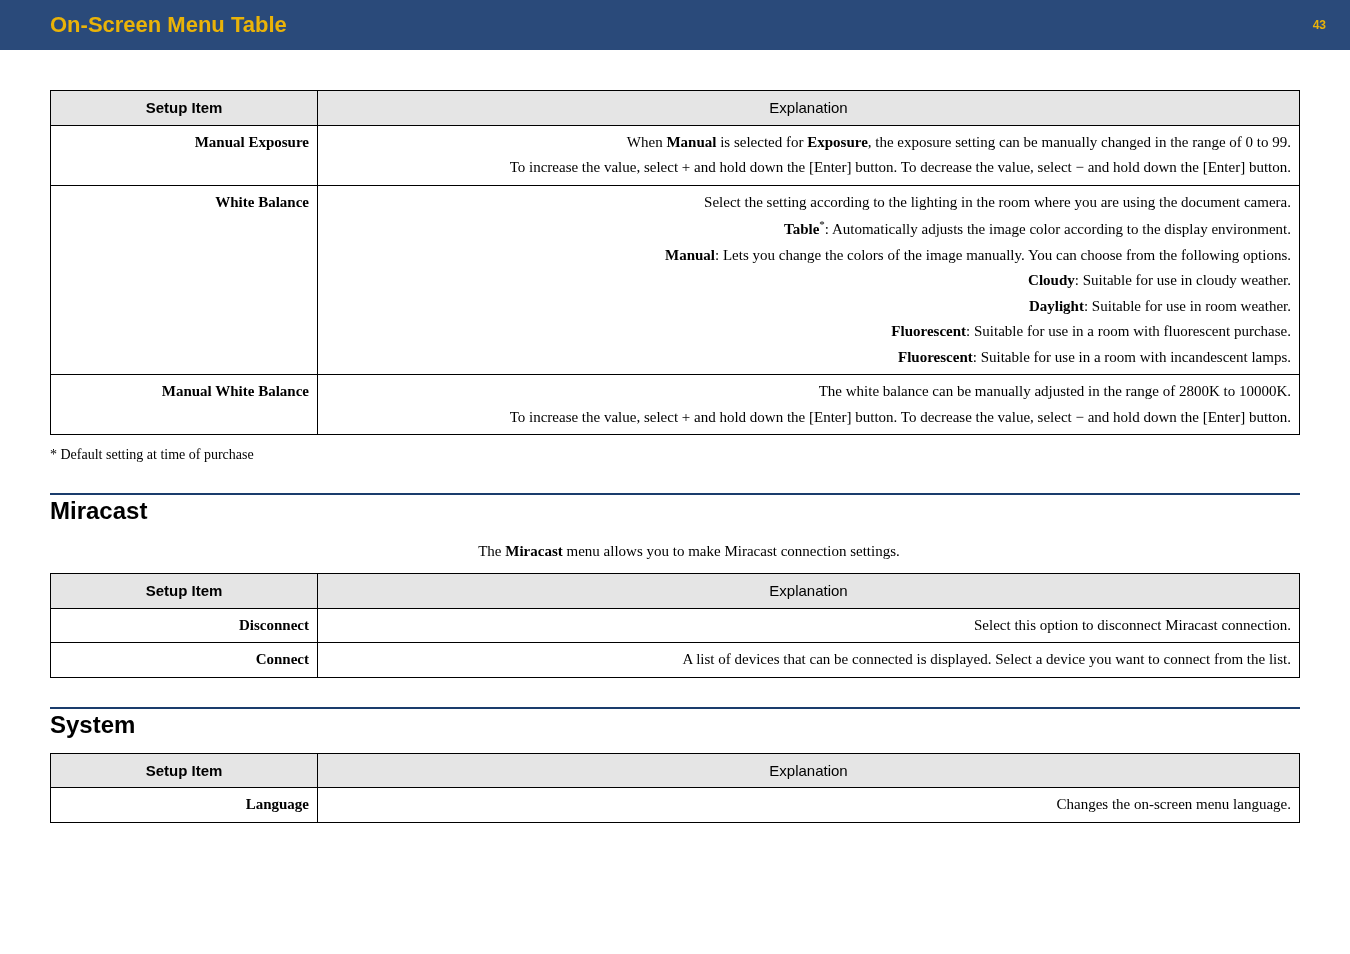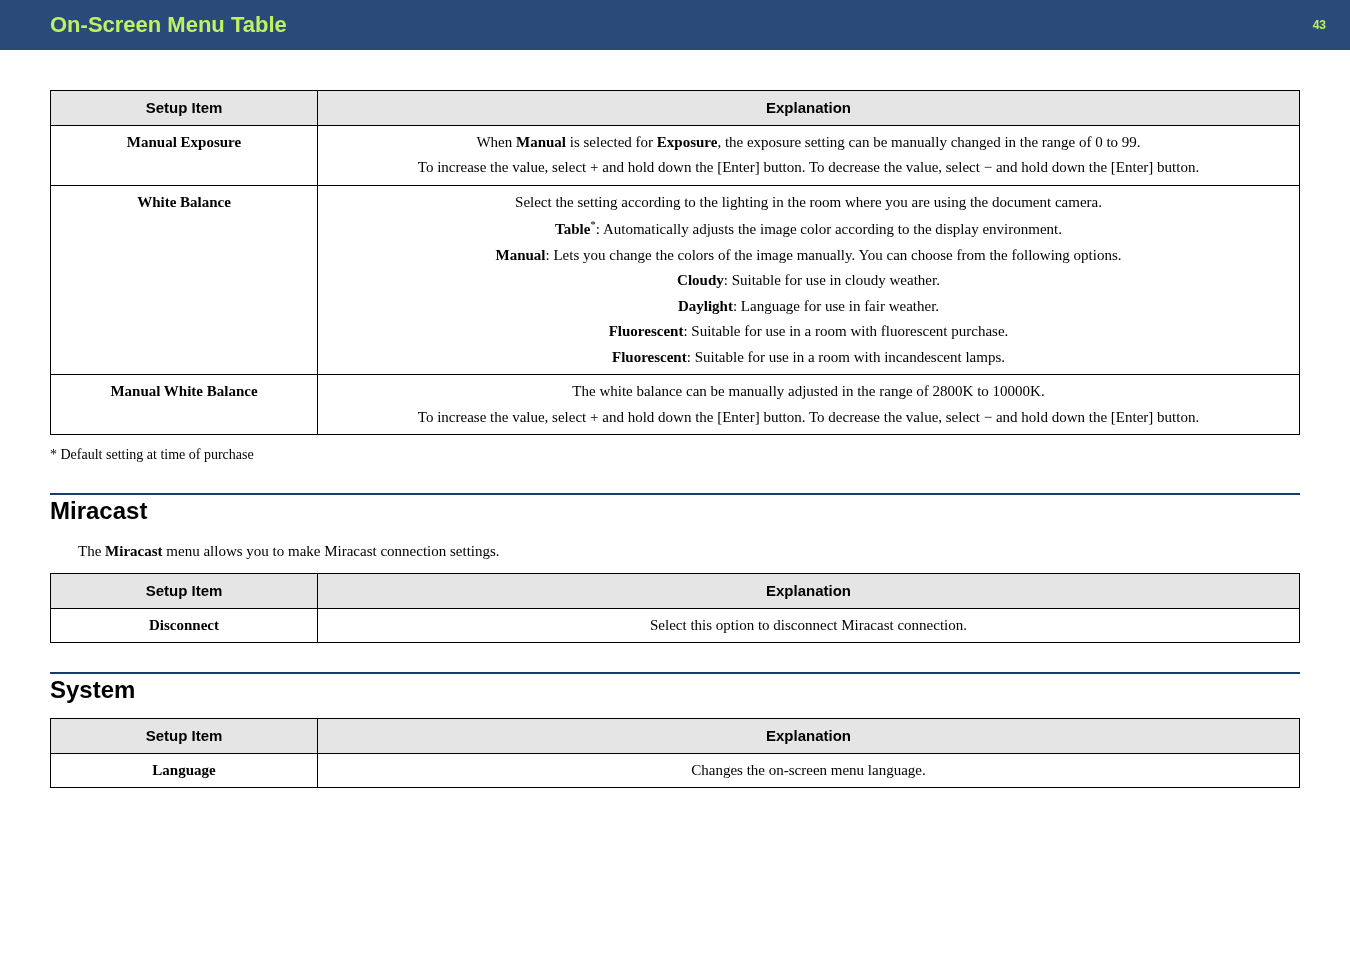--- a/index.html
+++ b/index.html
@@ -5,21 +5,21 @@
   body {
     margin: 0;
     padding: 0;
     font-family: "Times New Roman", serif;
     font-size: 15px;
     color: #000;
     background: #fff;
   }
   .header-bar {
     background: #2a4a7a;
-    color: #bef264;
+    color: #eab308;
     display: flex;
     justify-content: space-between;
     align-items: center;
     padding: 12px 24px 12px 50px;
     font-family: Arial, Helvetica, sans-serif;
   }
   .header-title {
     font-size: 22px;
     font-weight: bold;
   }
@@ -31,29 +31,29 @@
     padding: 40px 50px 20px 50px;
   }
   table {
     border-collapse: collapse;
     width: 100%;
     margin-bottom: 12px;
   }
   th, td {
     border: 1px solid #000;
     padding: 4px 8px;
-    text-align: center;
+    text-align: right;
     vertical-align: top;
     line-height: 1.7;
   }
   th {
     background: #e5e5e5;
     text-align: center;
     font-family: Arial, Helvetica, sans-serif;
-    font-weight: bold;
+    font-weight: normal;
     font-size: 15px;
   }
   .col-setup {
     width: 250px;
     font-weight: bold;
   }
   .footnote {
     font-size: 14px;
     margin: 4px 0 30px 0;
   }
@@ -64,20 +64,21 @@
   }
   .section-title {
     font-family: Arial, Helvetica, sans-serif;
     font-size: 24px;
     font-weight: bold;
     margin: 0 0 14px 0;
   }
   .section-intro {
     margin: 0 0 10px 28px;
     line-height: 1.6;
+    text-align: center;
   }
   .b { font-weight: bold; }
   sup { font-size: 11px; }
 </style>
 </head>
 <body>
 
 <div class="header-bar">
   <span class="header-title">On-Screen Menu Table</span>
   <span class="header-page">43</span>
@@ -98,21 +99,21 @@
         <span>To increase the value, select + and hold down the [Enter] button. To decrease the value, select − and hold down the [Enter] button.</span>
       </td>
     </tr>
     <tr>
       <td class="col-setup">White Balance</td>
       <td>
         <span>Select the setting according to the lighting in the room where you are using the document camera.</span><br>
         <span class="b">Table</span><sup>*</sup><span>: Automatically adjusts the image color according to the display environment.</span><br>
         <span class="b">Manual</span><span>: Lets you change the colors of the image manually. You can choose from the following options.</span><br>
         <span class="b">Cloudy</span><span>: Suitable for use in cloudy weather.</span><br>
-        <span class="b">Daylight</span><span>: Language for use in fair weather.</span><br>
+        <span class="b">Daylight</span><span>: Suitable for use in room weather.</span><br>
         <span class="b">Fluorescent</span><span>: Suitable for use in a room with fluorescent purchase.</span><br>
         <span class="b">Fluorescent</span><span>: Suitable for use in a room with incandescent lamps.</span>
       </td>
     </tr>
     <tr>
       <td class="col-setup">Manual White Balance</td>
       <td>
         <span>The white balance can be manually adjusted in the range of 2800K to 10000K.</span><br>
         <span>To increase the value, select + and hold down the [Enter] button. To decrease the value, select − and hold down the [Enter] button.</span>
       </td>
@@ -130,20 +131,24 @@
   <table>
     <tbody>
         <tr>
       <th class="col-setup">Setup Item</th>
       <th>Explanation</th>
     </tr>
     <tr>
       <td class="col-setup">Disconnect</td>
       <td>Select this option to disconnect Miracast connection.</td>
     </tr>
+    <tr>
+      <td class="col-setup">Connect</td>
+      <td>A list of devices that can be connected is displayed. Select a device you want to connect from the list.</td>
+    </tr>
   </tbody>
     </table>
 
   <br>
 
   <hr class="section-rule">
   <div class="section-title">System</div>
   <table>
     <tbody>
         <tr>

